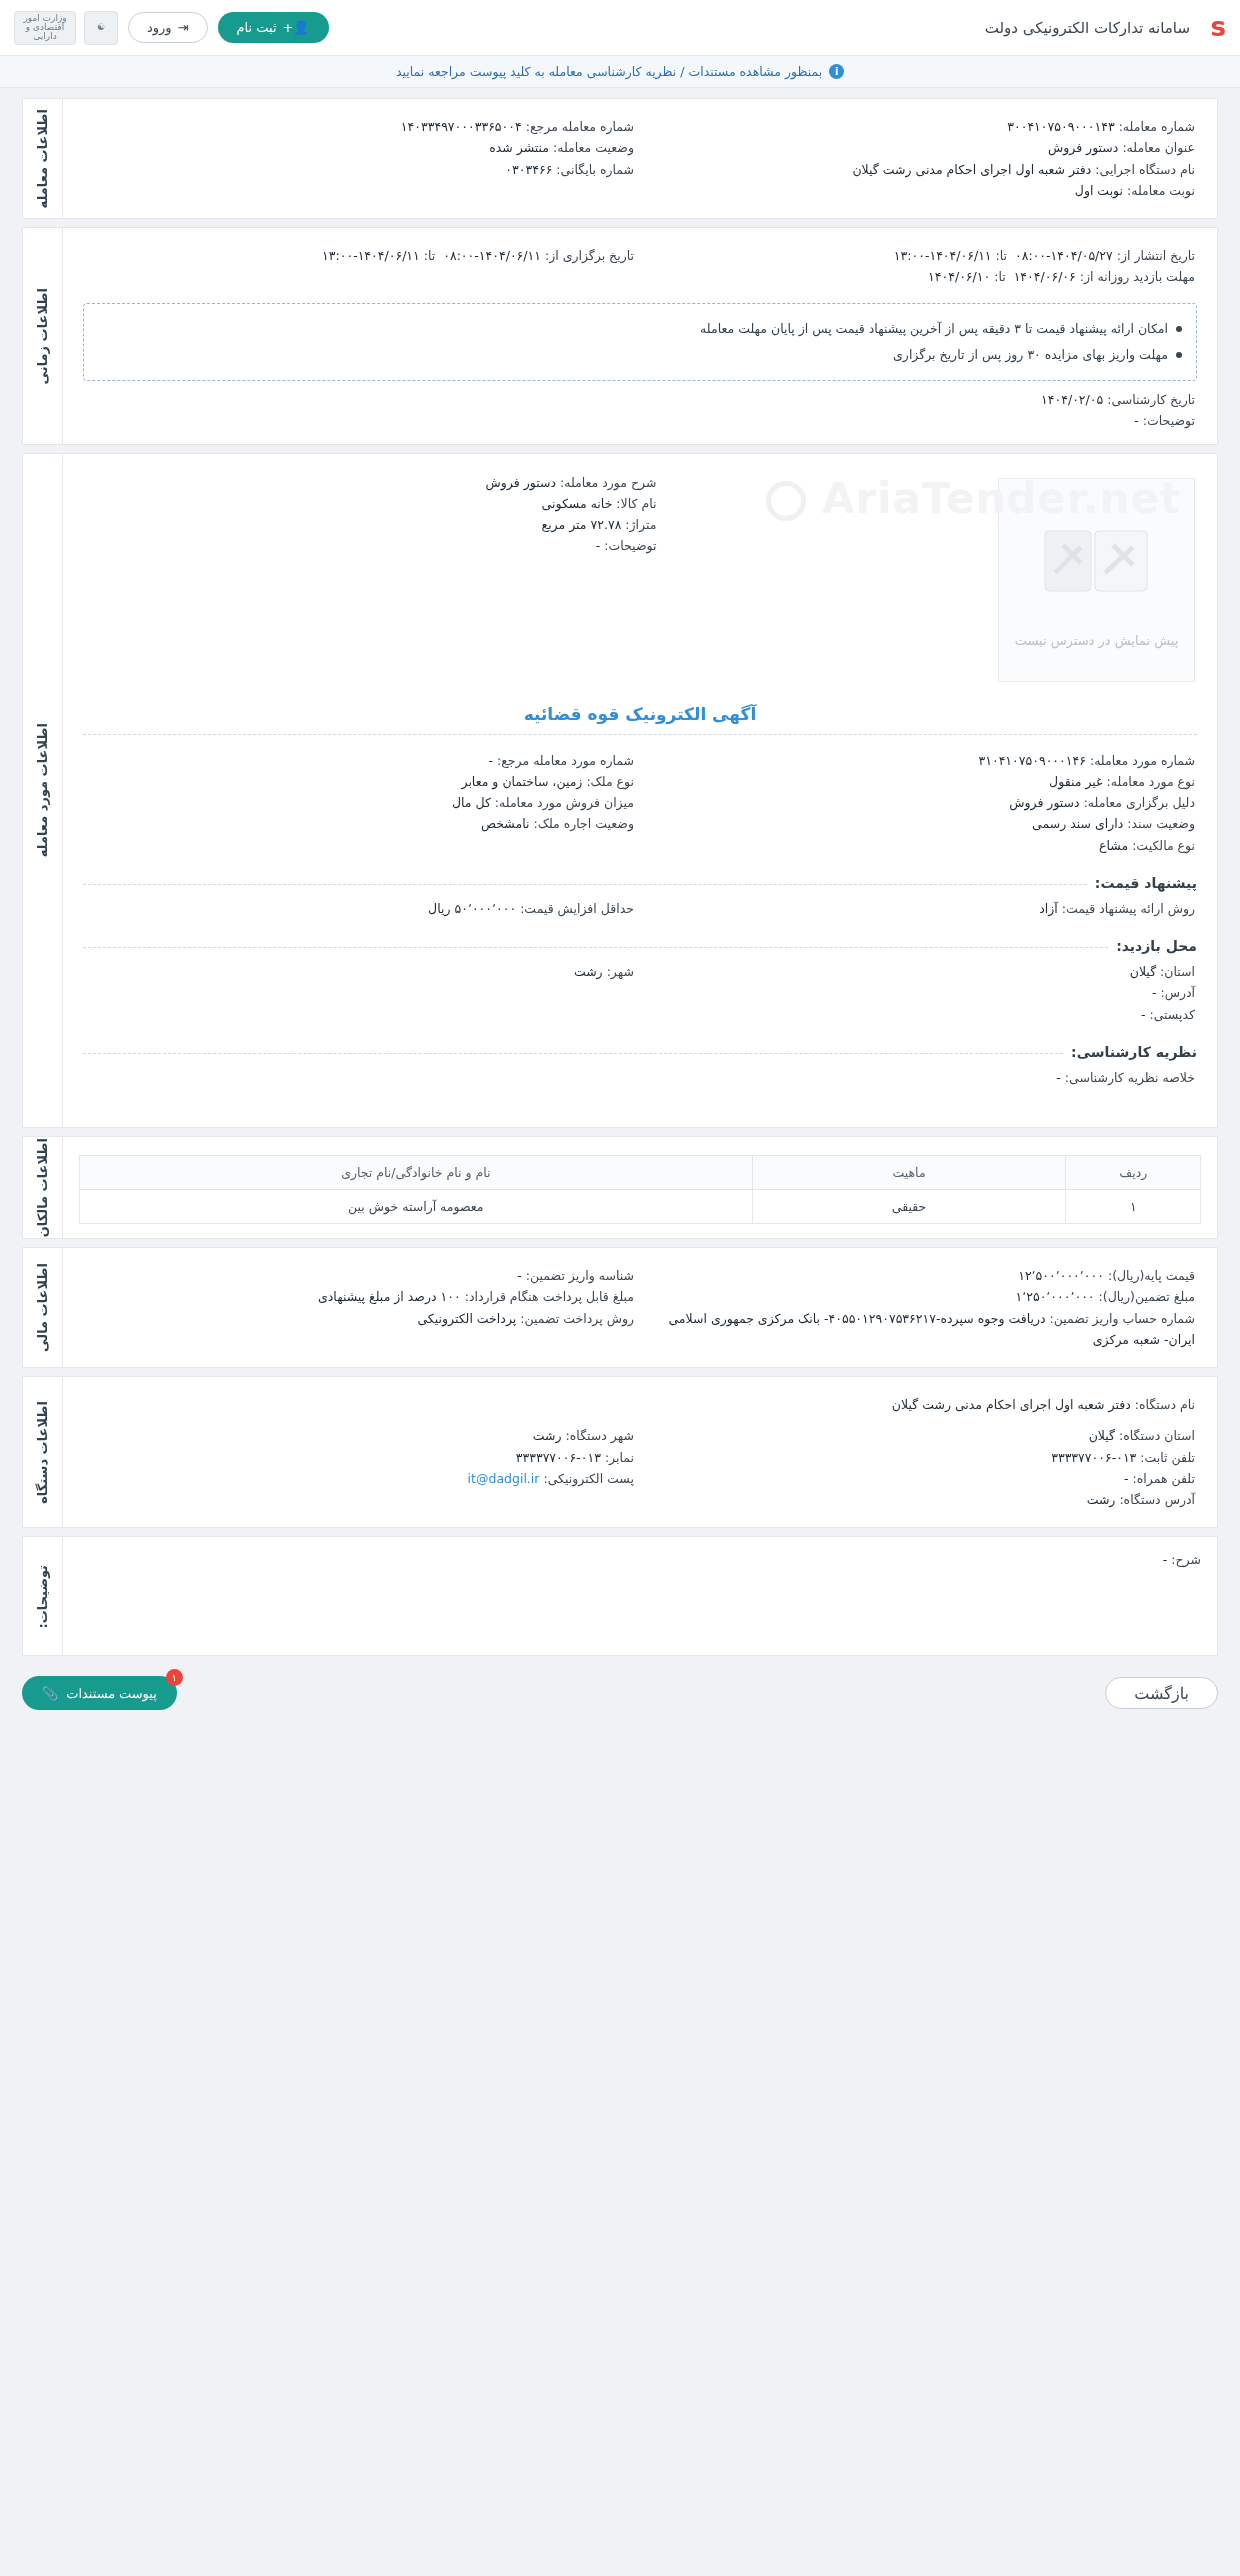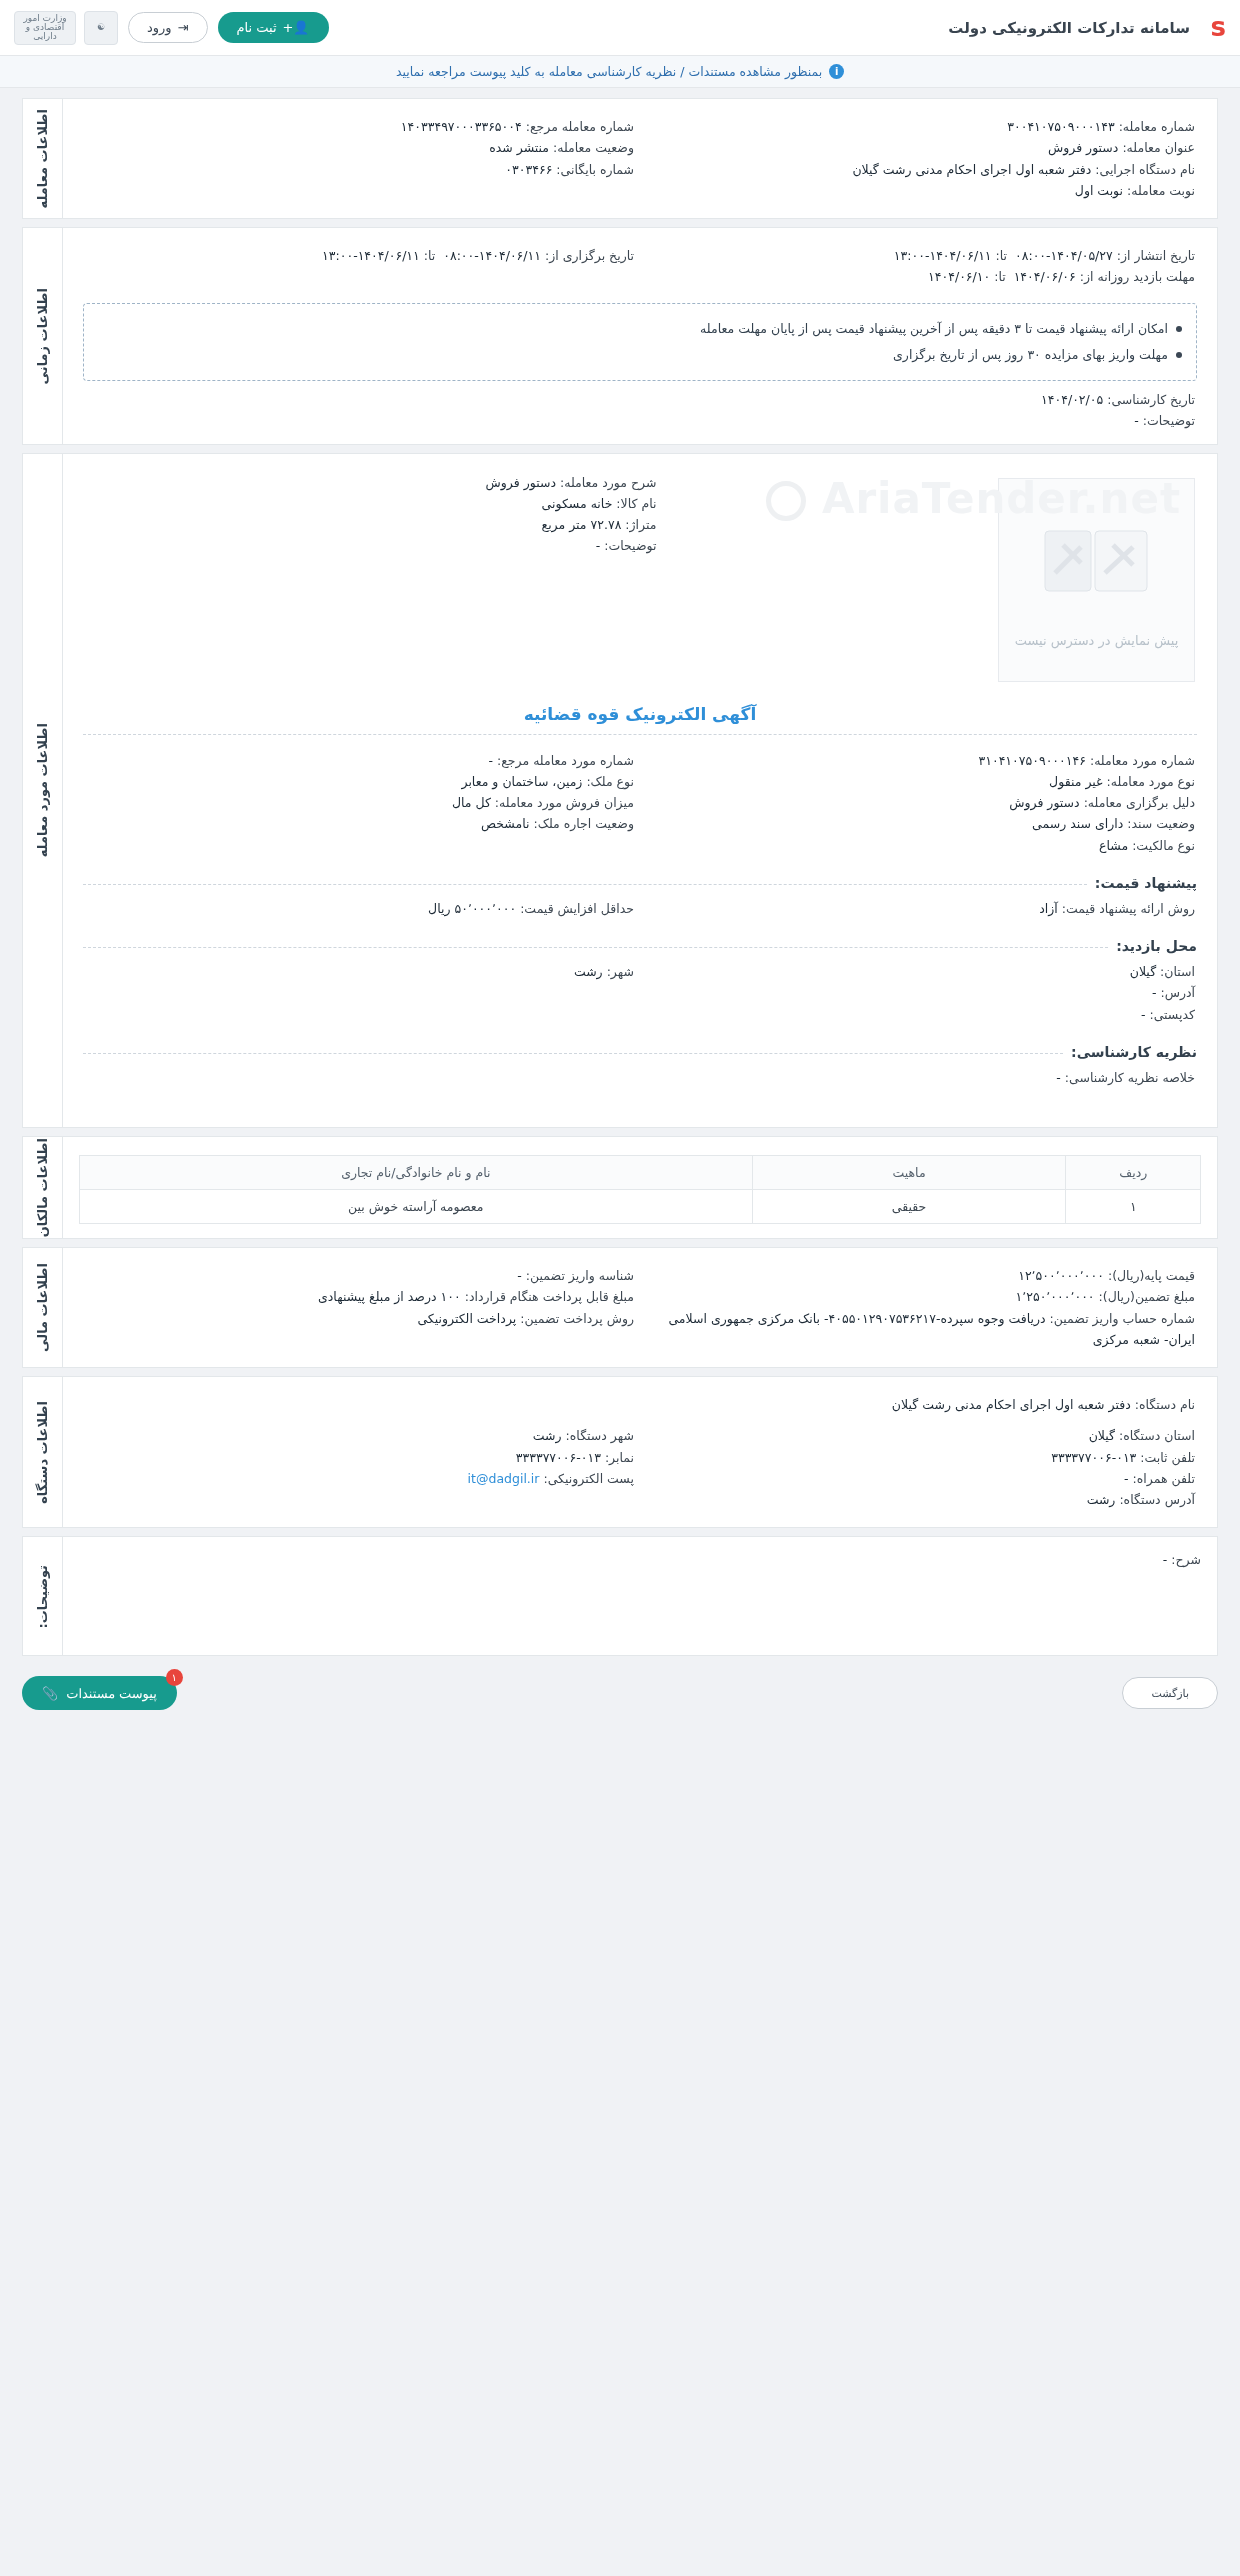--- a/index.html
+++ b/index.html
@@ -18,21 +18,21 @@
     align-items: center;
     justify-content: space-between;
     padding: 0 14px;
     border-bottom: 1px solid #e4e7ea;
     position: relative;
   }
   .topbar-right {
     display: flex; align-items: center; gap: 10px;
   }
   .brand-text {
-    font-size: 15px; color: #39444f; font-weight: bold; white-space: nowrap;
+    font-size: 15px; color: #39444f; font-weight: normal; white-space: nowrap;
   }
   .brand-mark {
     width: 26px; height: 30px; position: relative;
   }
   .brand-mark .s {
     font-size: 26px; color: #e8453c; font-weight: bold; line-height: 28px;
   }
   .topbar-left { display: flex; align-items: center; gap: 10px; }
   .btn-pill {
     border-radius: 18px; height: 31px; padding: 0 18px;
@@ -187,21 +187,21 @@
     position: relative; border: none;
   }
   .badge-count {
     position: absolute; top: -7px; right: -6px;
     background: #e8453c; color: #fff; border-radius: 50%;
     width: 17px; height: 17px; font-size: 10px;
     display: flex; align-items: center; justify-content: center;
   }
   .btn-back {
     background: #fff; border: 1px solid #c8ced4; color: #3b4754;
-    border-radius: 18px; height: 32px; padding: 0 28px; font-size: 11px;
+    border-radius: 18px; height: 32px; padding: 0 28px; font-size: 16px;
     cursor: pointer;
   }
   a.link { color: #2f8fd8; text-decoration: none; }
   .nowrap { white-space: nowrap; }
 </style>
 </head>
 <body>
 
 <div class="topbar">
   <div class="topbar-right">

